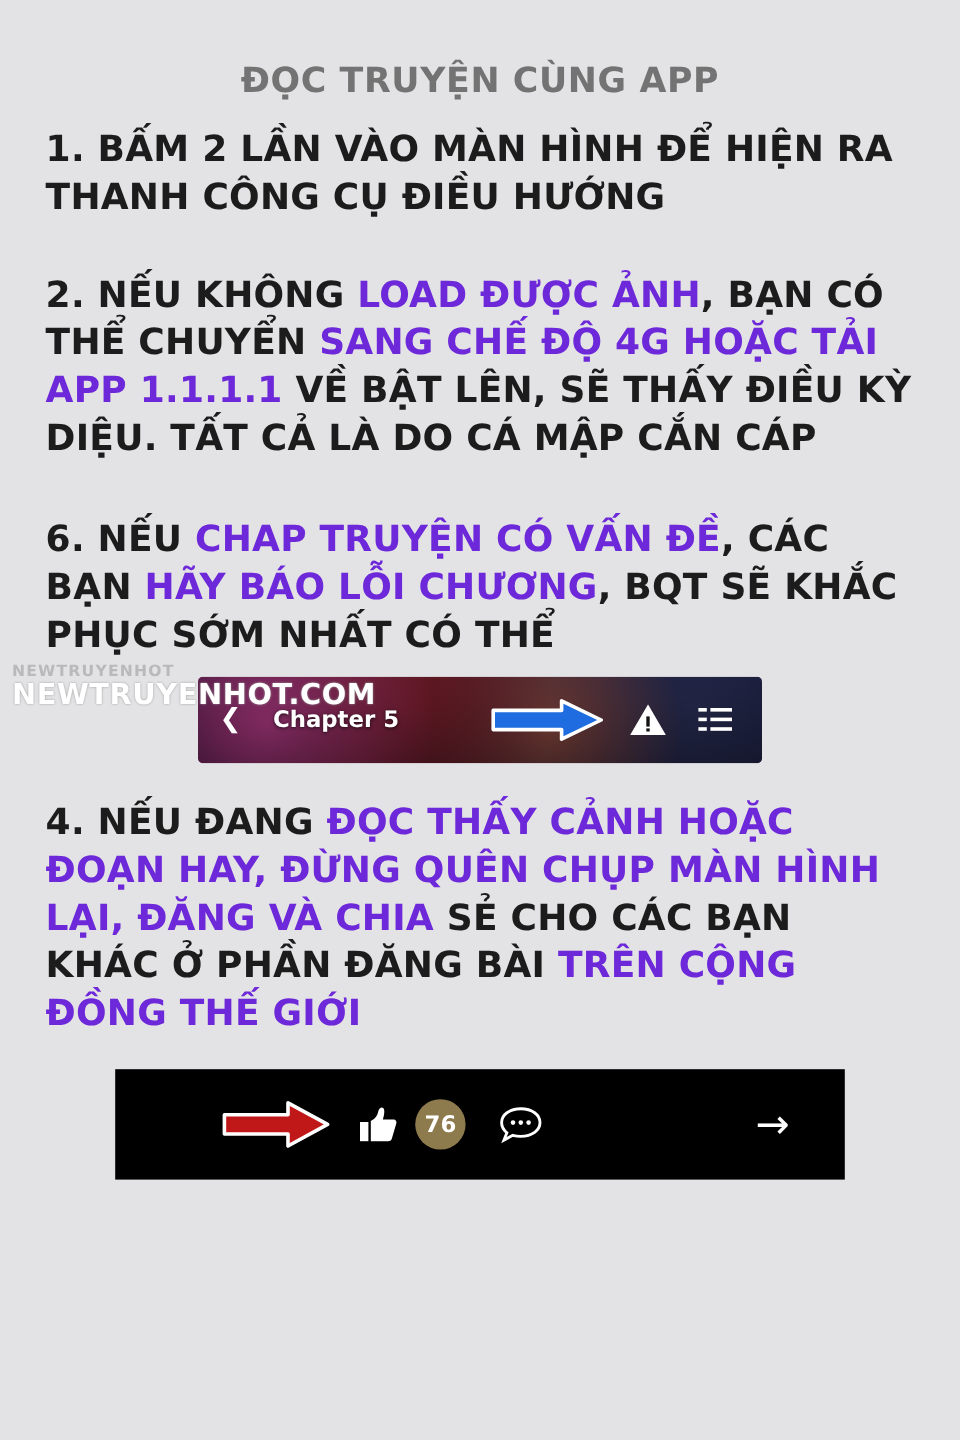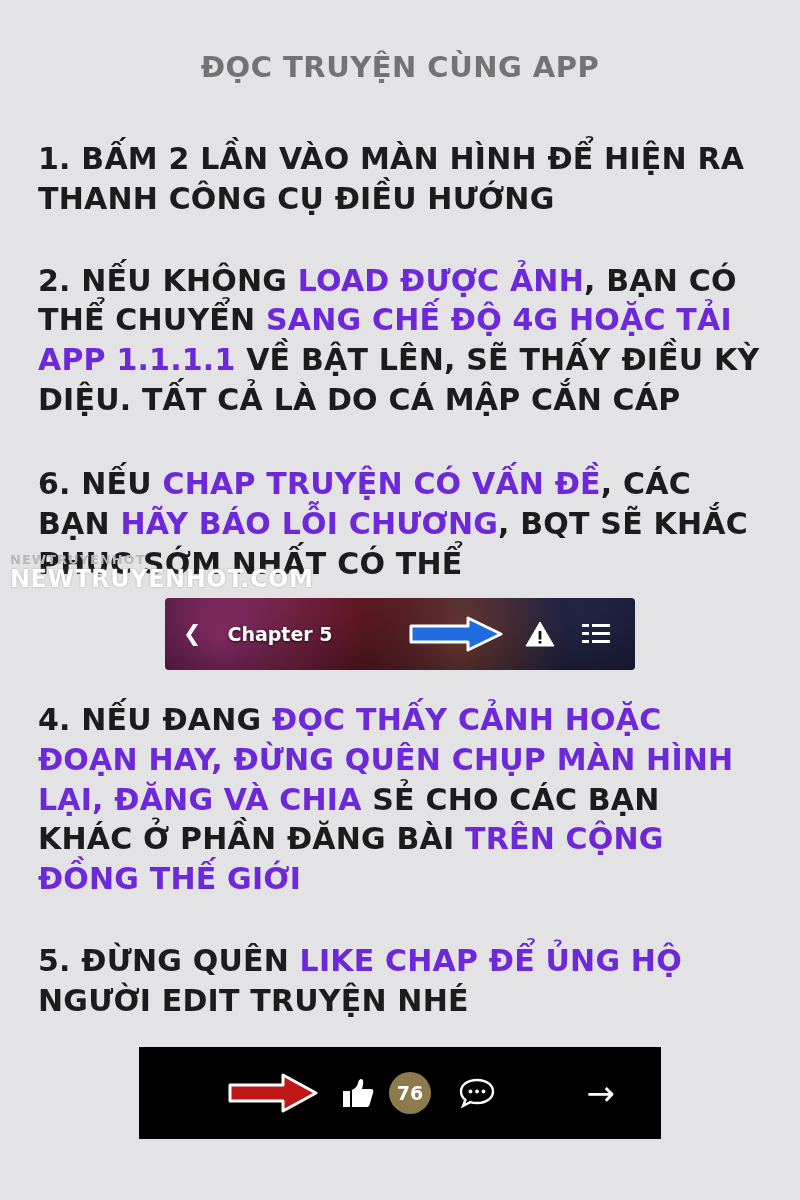--- a/index.html
+++ b/index.html
@@ -30,21 +30,21 @@
     padding-top: 50px;
     line-height: 1.2;
   }
   .block {
     font-size: 30px;
     font-weight: bold;
     color: #1c1c1c;
     line-height: 1.33;
     letter-spacing: 0.2px;
   }
-  .b1 { margin-top: 54px; }
+  .b1 { margin-top: 20px; }
   .b2 { margin-top: 42px; }
   .b3 { margin-top: 44px; }
   .b4 { margin-top: 30px; }
   .b5 { margin-top: 42px; }
   .red { color: #6d28d9; }
 
   
   .watermark {
     position: absolute;
     left: 10px;
@@ -127,21 +127,21 @@
     top: 17px;
     z-index: 4;
     width: 96px;
     height: 38px;
   }
 
   
   .bottombar {
     position: relative;
     margin: 26px auto 0 auto;
-    width: 522px;
+    width: 608px;
     height: 92px;
     background: #000000;
     display: flex;
     align-items: center;
   }
   .bb-arrow-red {
     margin-left: 88px;
     width: 92px;
     height: 44px;
   }
@@ -224,23 +224,20 @@
     </span>
     <svg class="arrow-blue" viewBox="0 0 96 38">
       <path d="M3 11 L60 11 L60 3 L93 19 L60 35 L60 27 L3 27 Z" fill="#1f6ce0" stroke="#ffffff" stroke-width="3" stroke-linejoin="round"></path>
     </svg>
   </div>
 
   <div class="block b4">
     <span>4. NẾU ĐANG </span><span class="red">ĐỌC THẤY CẢNH HOẶC ĐOẠN HAY, ĐỪNG QUÊN CHỤP MÀN HÌNH LẠI, ĐĂNG VÀ CHIA</span><span> SẺ CHO CÁC BẠN KHÁC Ở PHẦN ĐĂNG BÀI </span><span class="red">TRÊN CỘNG ĐỒNG THẾ GIỚI</span>
   </div>
 
-  <div class="block b5">
-    <span>5. ĐỪNG QUÊN </span><span class="red">LIKE CHAP ĐỂ ỦNG HỘ</span><span> NGƯỜI EDIT TRUYỆN NHÉ</span>
-  </div>
 
   <div class="bottombar">
     <svg class="bb-arrow-red" viewBox="0 0 92 44">
       <path d="M3 14 L56 14 L56 4 L89 22 L56 40 L56 30 L3 30 Z" fill="#c01818" stroke="#ffffff" stroke-width="3" stroke-linejoin="round"></path>
     </svg>
     <span class="bb-like">
       <svg width="34" height="34" viewBox="0 0 34 34">
         <rect x="2" y="15" width="7" height="16" fill="#ffffff"></rect>
         <path d="M11 31 L11 14 C11 14 16 12 17 7 C17.6 3.6 20 2 21.5 3.5 C23 5 22 10 21 13 L30 13 C32 13 33 15 32 17 L28.5 29 C28 30.6 26.6 31 25.5 31 Z" fill="#ffffff"></path>
       </svg>

